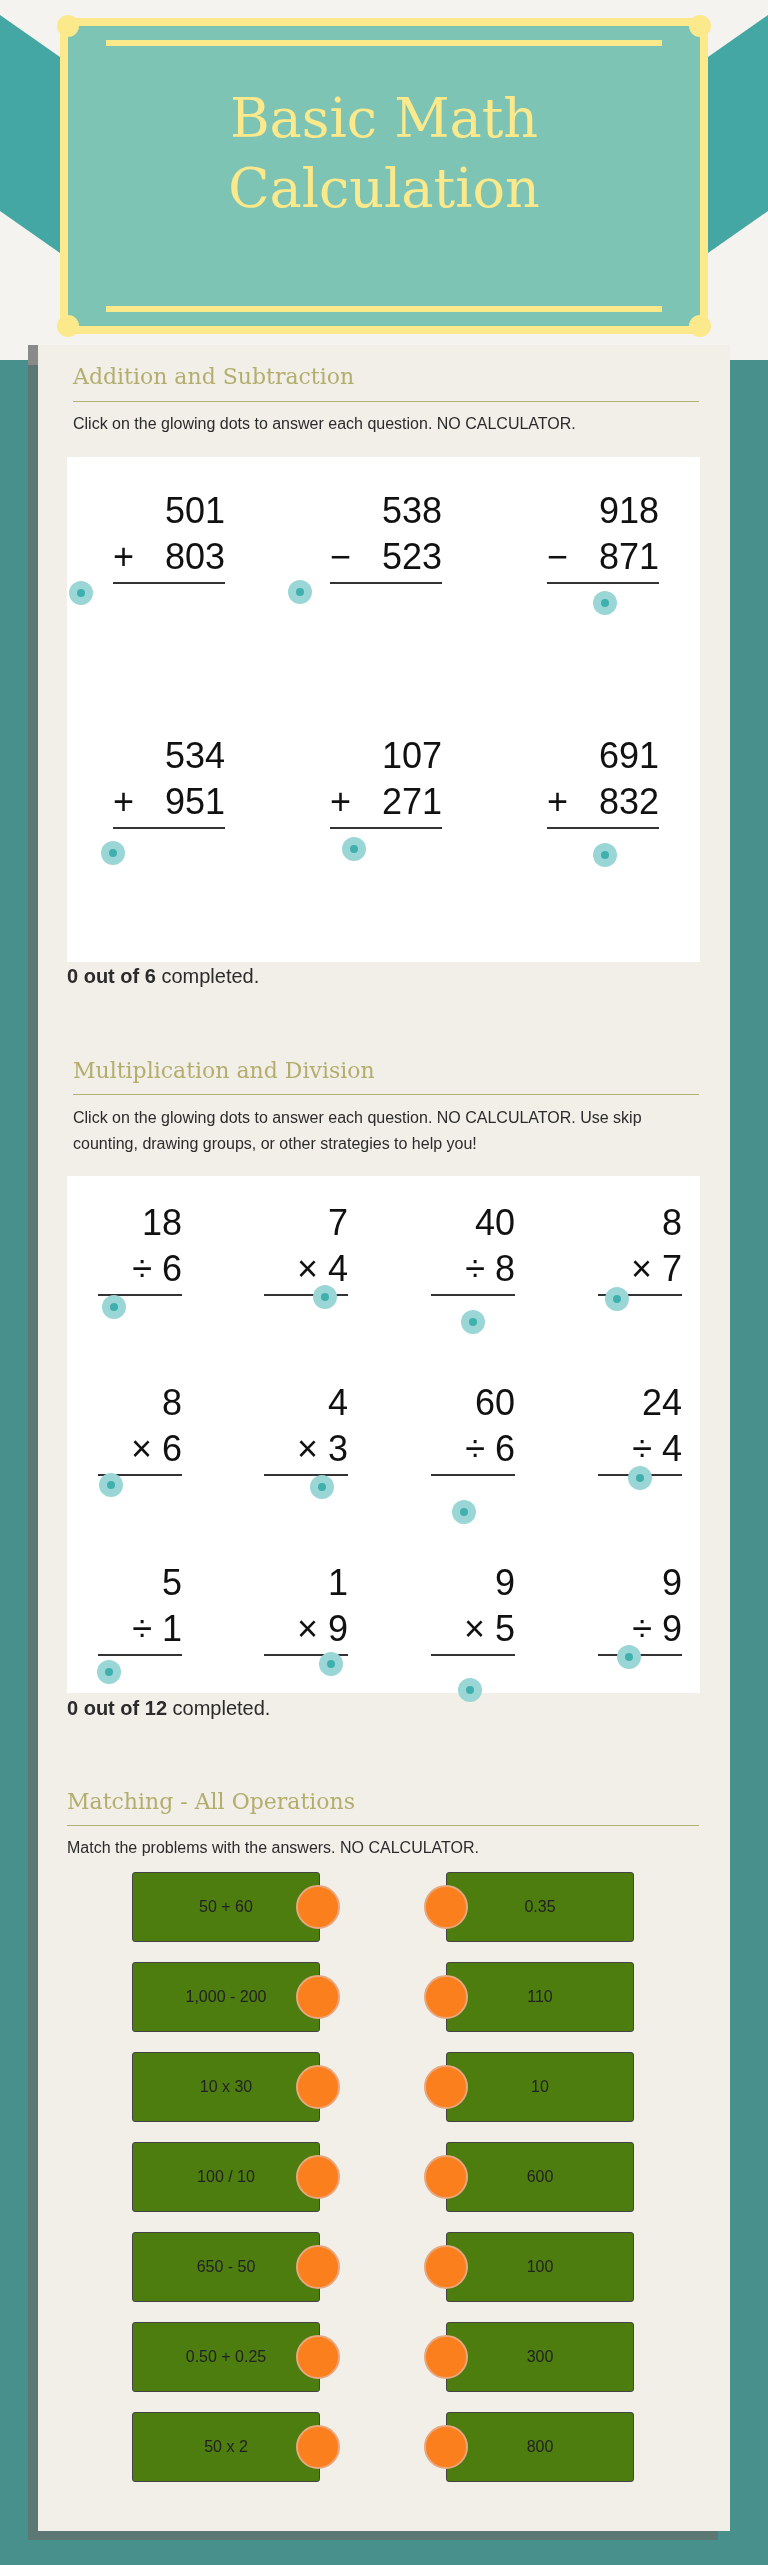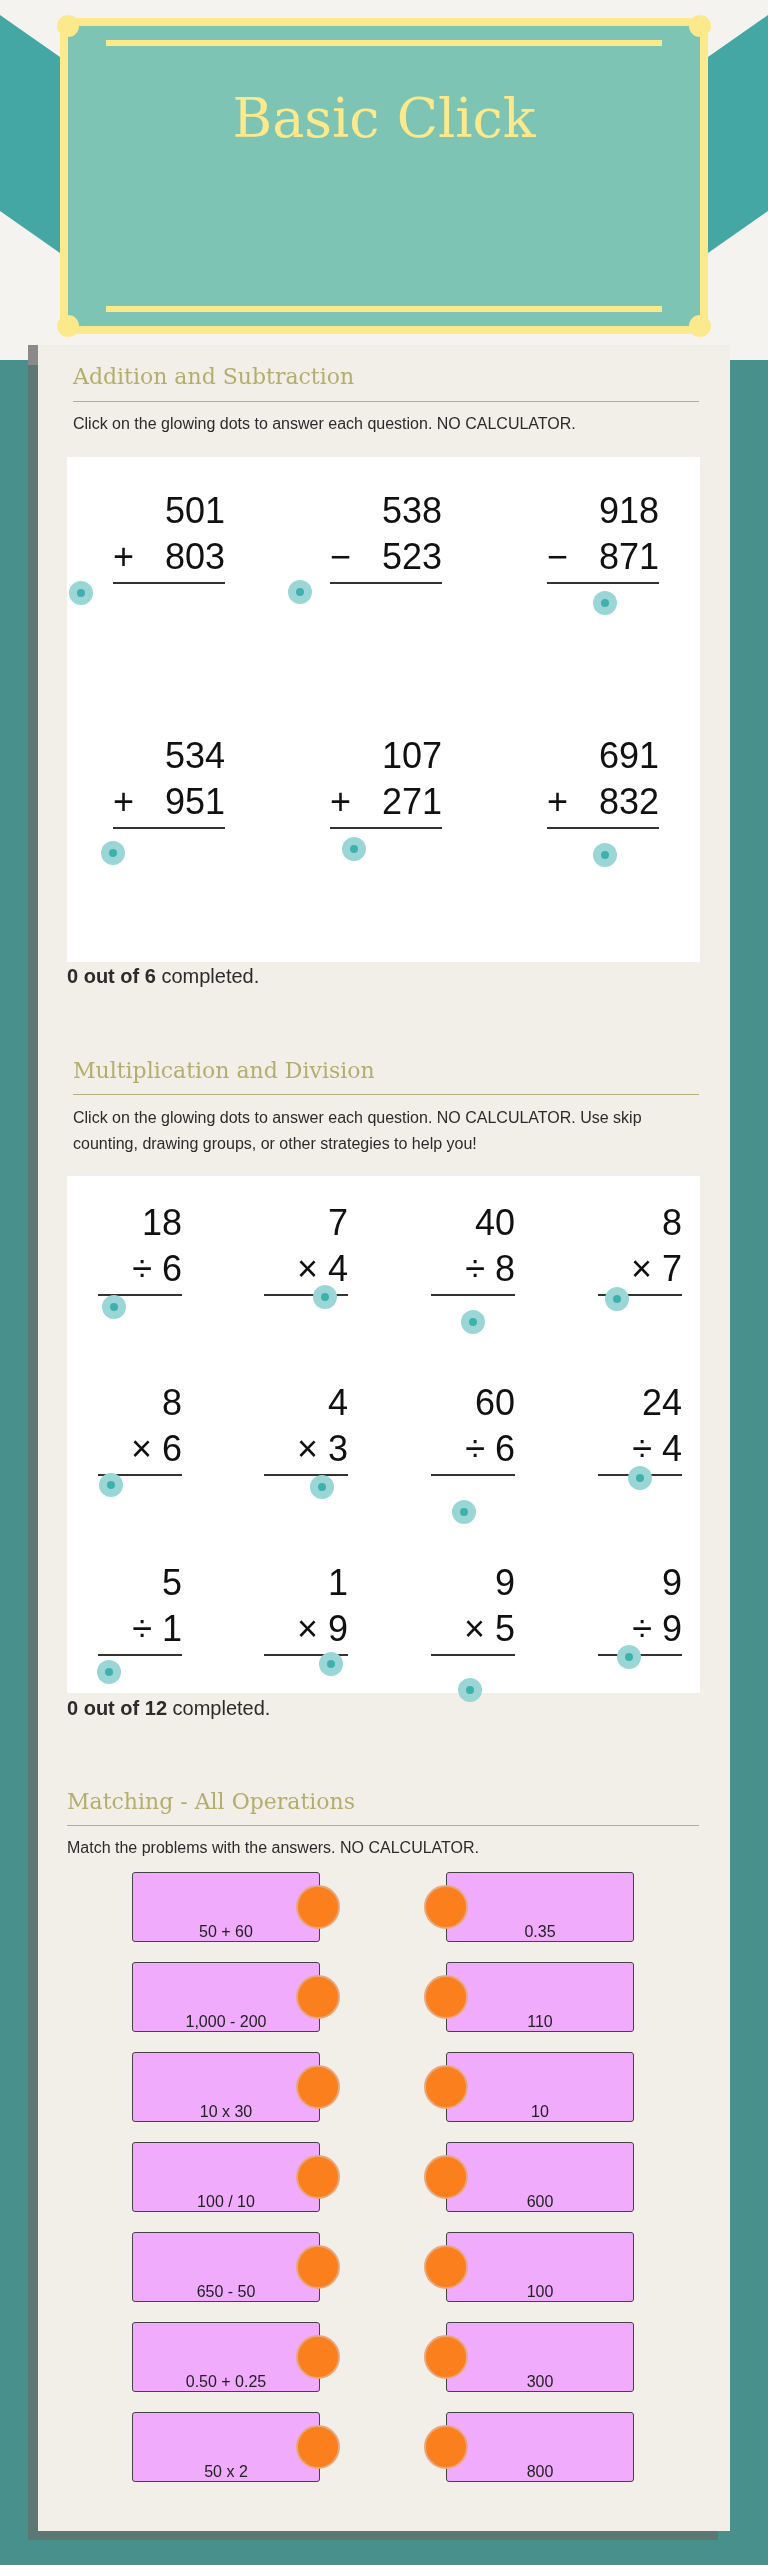--- a/index.html
+++ b/index.html
@@ -87,22 +87,22 @@
     margin-left: -12px; margin-top: -12px;
   }
   .dot::after {
     content: ""; position: absolute; left: 8px; top: 8px; width: 8px; height: 8px;
     border-radius: 50%; background: #3fb0ae;
   }
   .status { position: absolute; font-size: 20px; color: #2b2b2b; }
   .status b { font-weight: bold; }
   .match-box {
     position: absolute; width: 188px; height: 70px;
-    background: #f0abfc; border: 1.5px solid #444; border-radius: 3px;
-    display: flex; align-items: flex-end; justify-content: center;
+    background: #4d7c0f; border: 1.5px solid #444; border-radius: 3px;
+    display: flex; align-items: center; justify-content: center;
     font-size: 16px; color: #222;
   }
   .match-dot {
     position: absolute; width: 44px; height: 44px; border-radius: 50%;
     background: #fb7f1d; border: 2px solid #e8a77f;
   }
   .scroll-marker {
     position: absolute; left: 28px; top: 345px; width: 10px; height: 20px; background: #8a8a8a;
   }
 </style>
@@ -119,21 +119,22 @@
 
 <div class="banner">
   <div class="banner-inner">
     <div class="corner" style="left:-11px;top:-11px"></div>
     <div class="corner" style="right:-11px;top:-11px"></div>
     <div class="corner" style="left:-11px;bottom:-11px"></div>
     <div class="corner" style="right:-11px;bottom:-11px"></div>
     <div class="banner-line" style="top:14px"></div>
     <div class="banner-line" style="bottom:14px"></div>
     <div class="banner-title">
-      <div>Basic Click</div>
+      <div>Basic Math</div>
+      <div>Calculation</div>
     </div>
   </div>
 </div>
 
 <div class="section-title" style="left:73px;top:364px">Addition and Subtraction</div>
 <div class="divider" style="left:73px;top:401px;width:626px"></div>
 <div class="instr" style="left:73px;top:411px;width:626px">Click on the glowing dots to answer each question. NO CALCULATOR.</div>
 
 <div class="white-box" style="left:67px;top:457px;width:633px;height:505px"></div>
 

